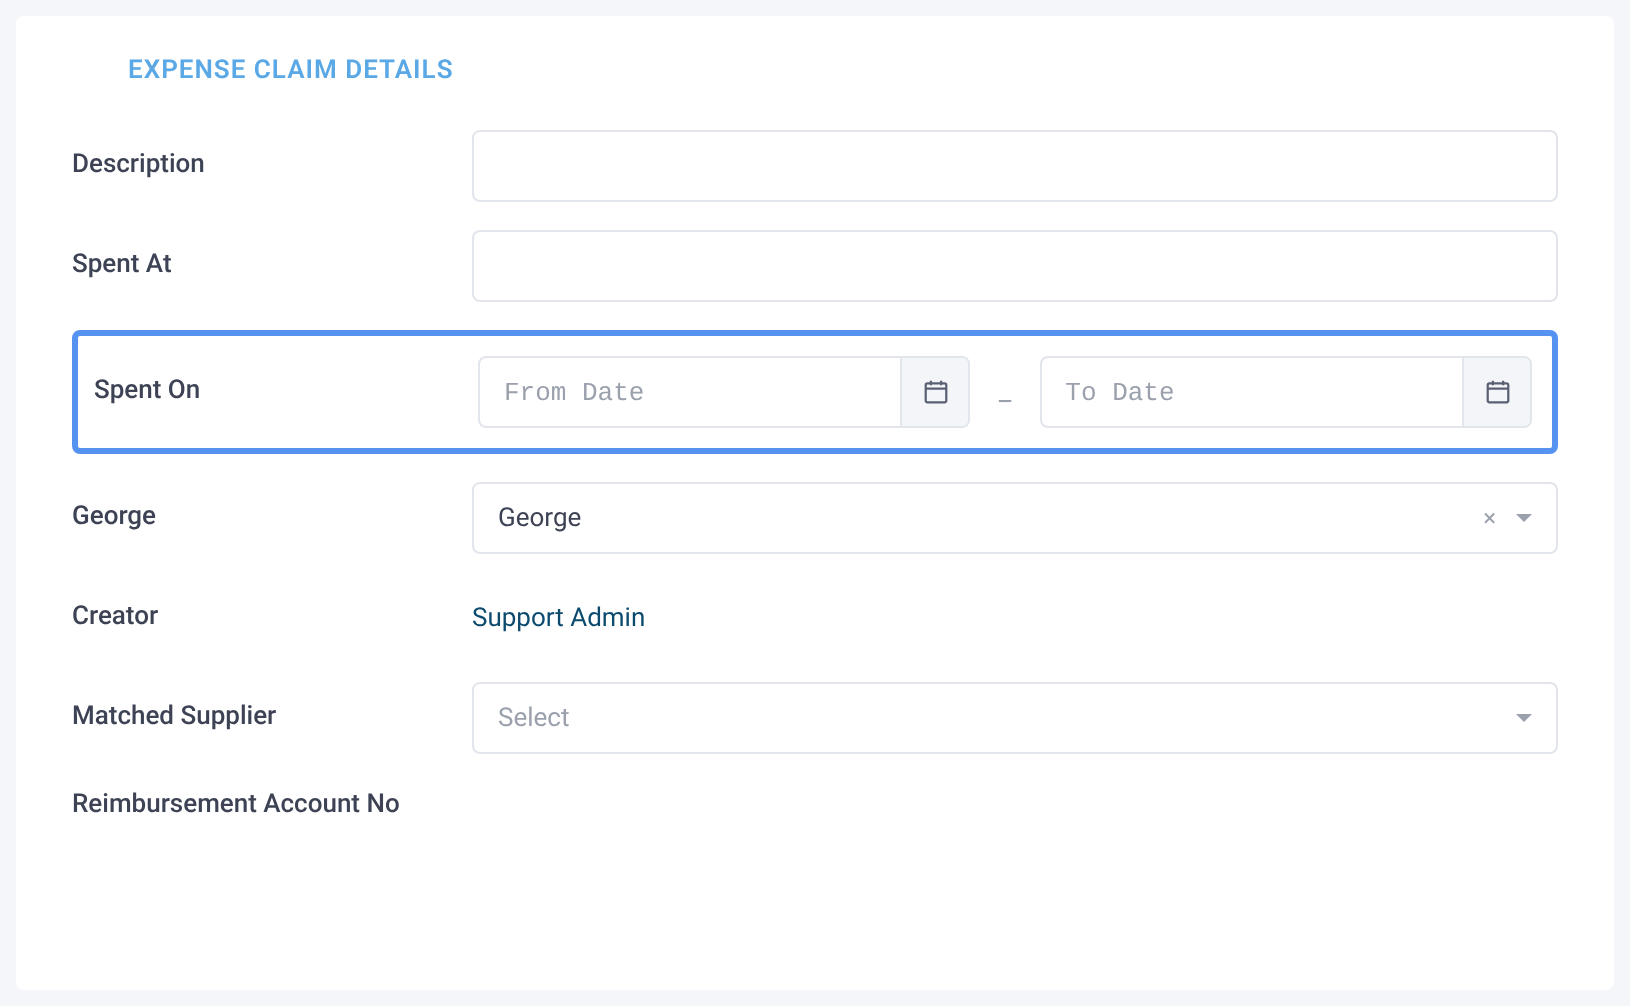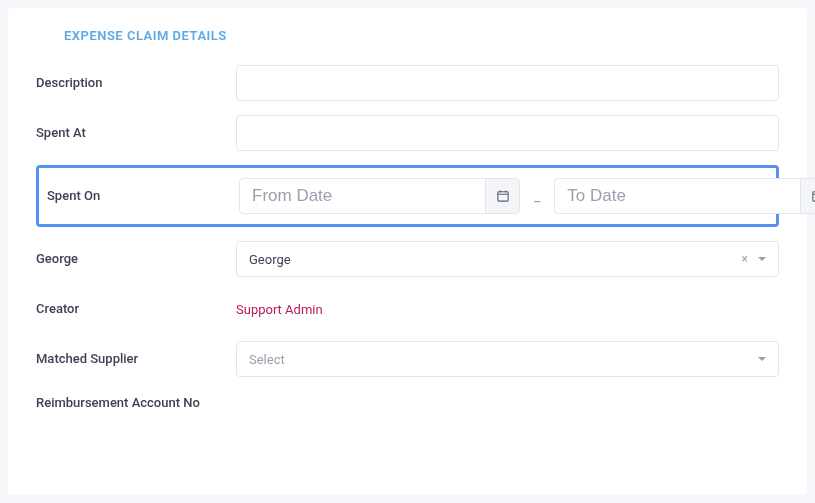--- a/index.html
+++ b/index.html
@@ -85,23 +85,23 @@
       border-radius: 4px;
       background: #ffffff;
       height: 36px;
       overflow: hidden;
     }
     .date-input {
       flex: 1;
       border: none;
       background: transparent;
       padding: 0 12px;
-      font-size: 17px;
+      font-size: 13px;
       color: #3d4354;
-      font-family: Liberation Sans, sans-serif;
+      font-family: Liberation Mono, monospace;
       outline: none;
     }
     .date-input::placeholder { color: #9aa0ac; }
     .input-addon {
       width: 34px;
       background: #f4f5f8;
       border-left: 1px solid #e2e5ec;
       display: flex;
       align-items: center;
       justify-content: center;
@@ -118,21 +118,21 @@
       border: 3px solid #5692ef;
       border-radius: 4px;
       padding: 10px 10px 10px 8px;
       margin: 0 0 14px 0;
       display: flex;
       align-items: center;
     }
     .highlight-box .form-label { padding-left: 0; flex: 0 0 192px; }
     .highlight-box .form-control-wrap { padding-right: 0; }
     .static-value {
-      color: #be185d;
+      color: #0c4a6e;
       font-size: 13px;
     }
     .row-tall { align-items: flex-start; }
     .row-tall .form-label { padding-top: 4px; }
     .row-nospace-after { margin-bottom: 22px; }
   </style>
 </head>
 <body>
 
 <div class="panel">

